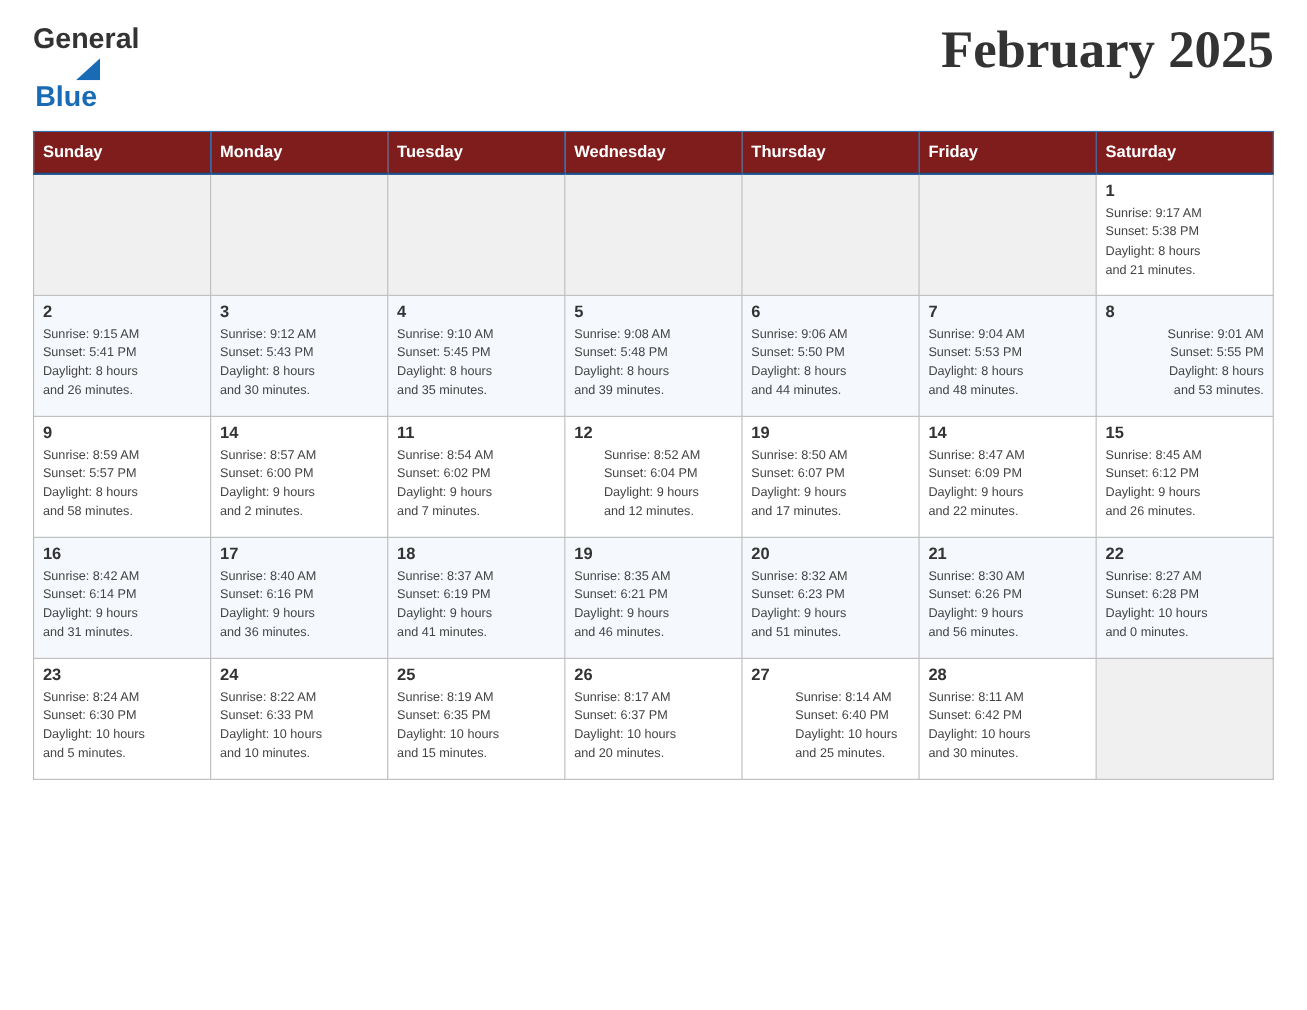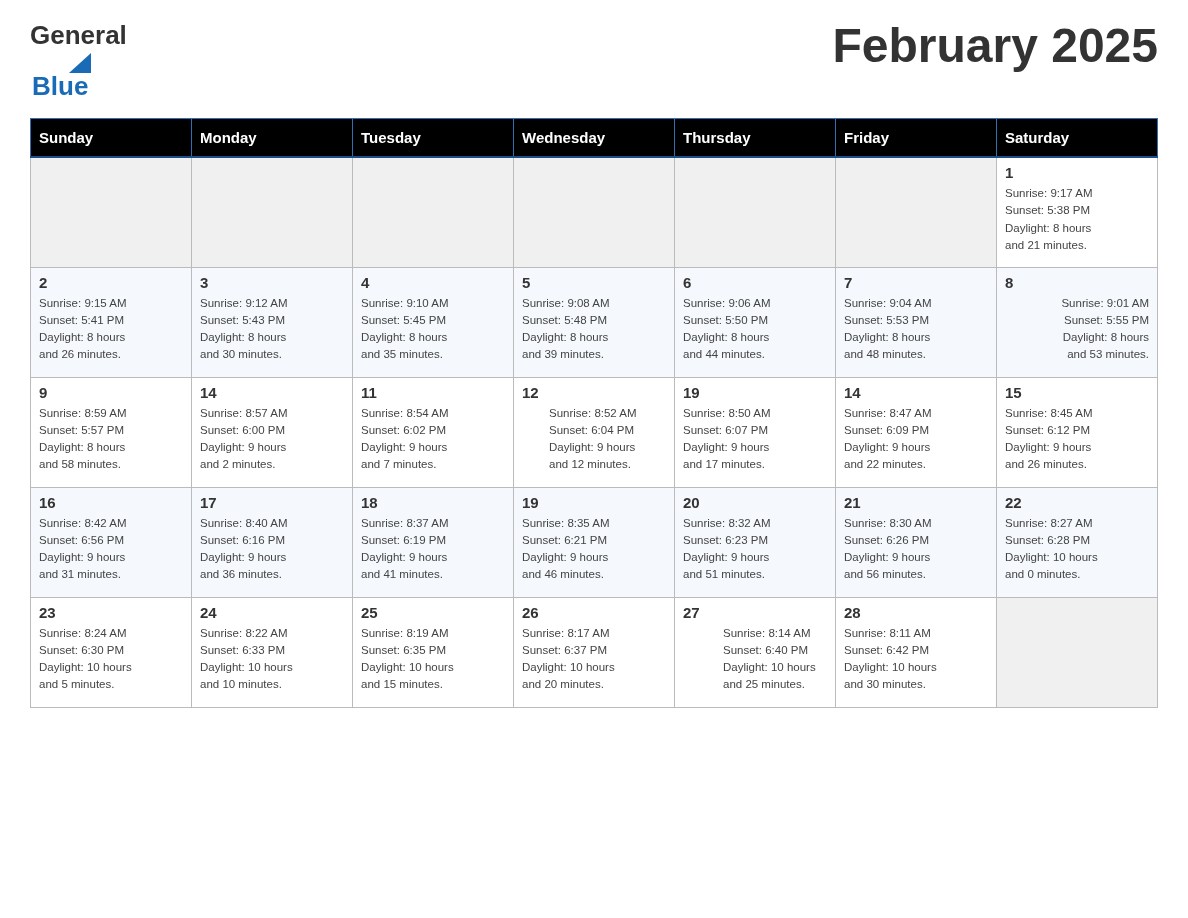--- a/index.html
+++ b/index.html
@@ -32,33 +32,34 @@
       color: #1a6bb5;
     }
     .title-area {
       text-align: right;
     }
     .month-title {
       font-size: 48px;
       font-weight: bold;
       color: #333;
       line-height: 1.1;
+      font-family: Liberation Serif, serif;
     }
     .location {
       font-size: 20px;
       color: #555;
       margin-top: 4px;
     }
     .calendar {
       width: 100%;
       border-collapse: collapse;
       border: 1px solid #bbb;
     }
     .calendar th {
-      background-color: #000000;
+      background-color: #7f1d1d;
       color: #fff;
       font-size: 15px;
       font-weight: bold;
       padding: 10px 8px;
       text-align: left;
       border: 1px solid #3070b0;
     }
     .calendar td {
       border: 1px solid #bbb;
       vertical-align: top;
@@ -240,21 +241,21 @@
           <div class="day-info" style="white-space: pre-line;">Sunrise: 8:45 AM
 Sunset: 6:12 PM
 Daylight: 9 hours
 and 26 minutes.</div>
         </td>
       </tr>
       <tr>
         <td>
           <div class="day-number">16</div>
           <div class="day-info" style="white-space: pre-line;">Sunrise: 8:42 AM
-Sunset: 6:56 PM
+Sunset: 6:14 PM
 Daylight: 9 hours
 and 31 minutes.</div>
         </td>
         <td>
           <div class="day-number">17</div>
           <div class="day-info" style="white-space: pre-line;">Sunrise: 8:40 AM
 Sunset: 6:16 PM
 Daylight: 9 hours
 and 36 minutes.</div>
         </td>

